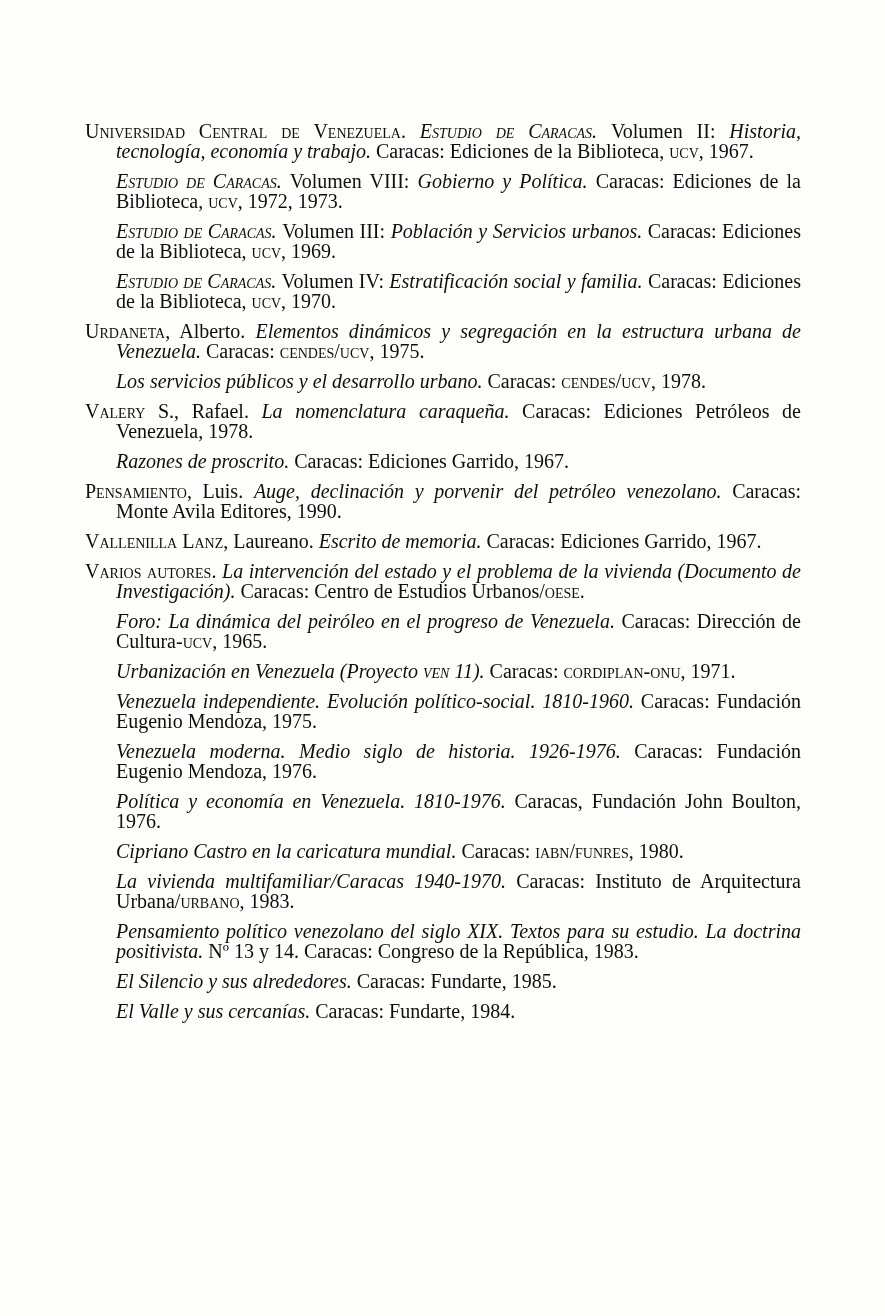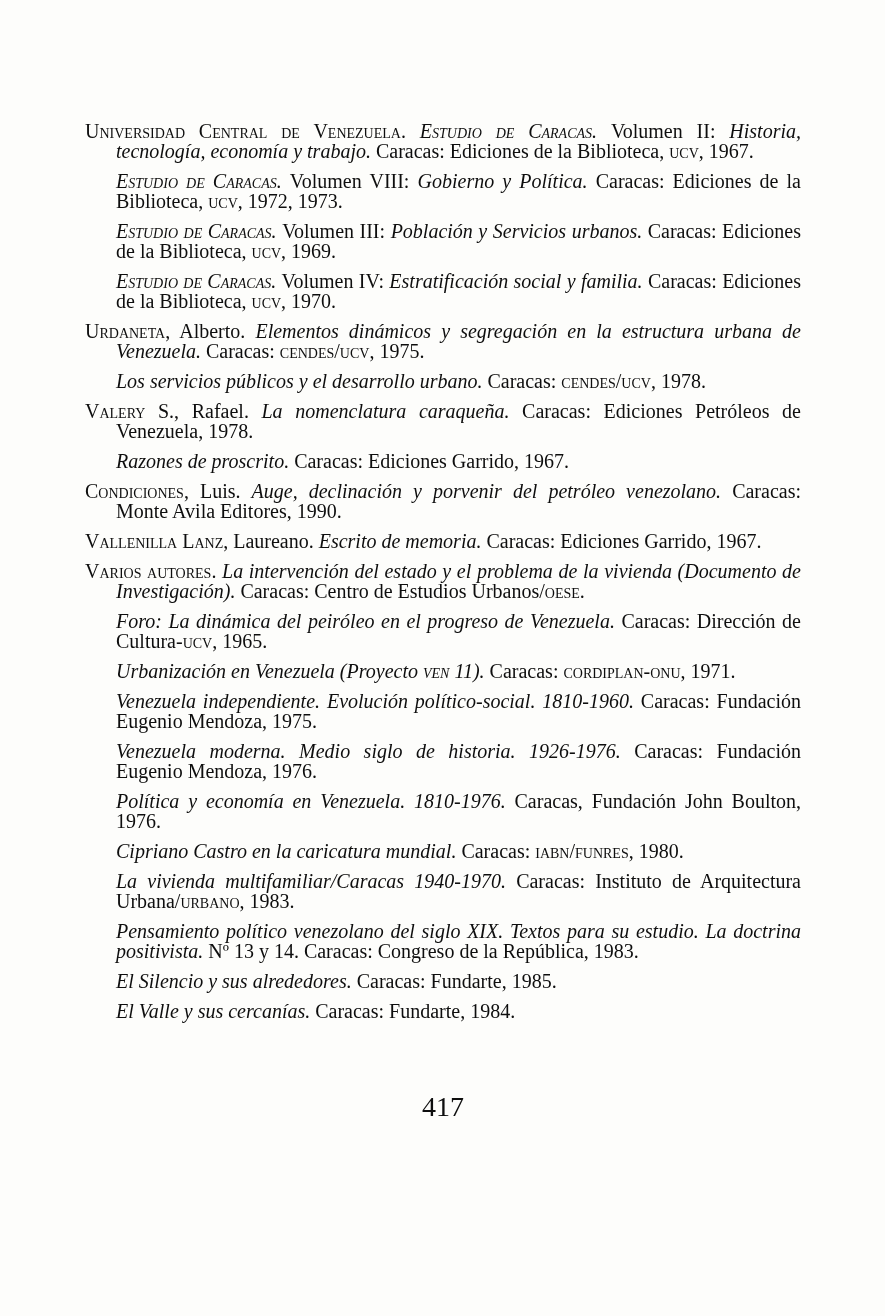--- a/index.html
+++ b/index.html
@@ -51,30 +51,27 @@
 <main class="page" style="color: rgb(14, 14, 14);">
   <section class="bibliography">
       <p class="entry author"><span class="seg-sc">Universidad Central de Venezuela. </span><span class="seg-isc">Estudio de Caracas. </span><span class="seg-r">Volumen II: </span><span class="seg-i">Historia, tecnología, economía y trabajo. </span><span class="seg-r">Caracas: Ediciones de la Biblioteca, </span><span class="seg-sc">ucv</span><span class="seg-r">, 1967.</span></p>
       <p class="entry work"><span class="seg-isc">Estudio de Caracas. </span><span class="seg-r">Volumen VIII: </span><span class="seg-i">Gobierno y Política. </span><span class="seg-r">Caracas: Ediciones de la Biblioteca, </span><span class="seg-sc">ucv</span><span class="seg-r">, 1972, 1973.</span></p>
       <p class="entry work"><span class="seg-isc">Estudio de Caracas. </span><span class="seg-r">Volumen III: </span><span class="seg-i">Población y Servicios urbanos. </span><span class="seg-r">Caracas: Ediciones de la Biblioteca, </span><span class="seg-sc">ucv</span><span class="seg-r">, 1969.</span></p>
       <p class="entry work"><span class="seg-isc">Estudio de Caracas. </span><span class="seg-r">Volumen IV: </span><span class="seg-i">Estratificación social y familia. </span><span class="seg-r">Caracas: Ediciones de la Biblioteca, </span><span class="seg-sc">ucv</span><span class="seg-r">, 1970.</span></p>
       <p class="entry author"><span class="seg-sc">Urdaneta</span><span class="seg-r">, Alberto. </span><span class="seg-i">Elementos dinámicos y segregación en la estructura urbana de Venezuela. </span><span class="seg-r">Caracas: </span><span class="seg-sc">cendes/ucv</span><span class="seg-r">, 1975.</span></p>
       <p class="entry work"><span class="seg-i">Los servicios públicos y el desarrollo urbano. </span><span class="seg-r">Caracas: </span><span class="seg-sc">cendes/ucv</span><span class="seg-r">, 1978.</span></p>
       <p class="entry author"><span class="seg-sc">Valery S.</span><span class="seg-r">, Rafael. </span><span class="seg-i">La nomenclatura caraqueña. </span><span class="seg-r">Caracas: Ediciones Petróleos de Venezuela, 1978.</span></p>
       <p class="entry work"><span class="seg-i">Razones de proscrito. </span><span class="seg-r">Caracas: Ediciones Garrido, 1967.</span></p>
-      <p class="entry author"><span class="seg-sc">Condiciones</span><span class="seg-r">, Luis. </span><span class="seg-i">Auge, declinación y porvenir del petróleo venezolano. </span><span class="seg-r">Caracas: Monte Avila Editores, 1990.</span></p>
+      <p class="entry author"><span class="seg-sc">Pensamiento</span><span class="seg-r">, Luis. </span><span class="seg-i">Auge, declinación y porvenir del petróleo venezolano. </span><span class="seg-r">Caracas: Monte Avila Editores, 1990.</span></p>
       <p class="entry author"><span class="seg-sc">Vallenilla Lanz</span><span class="seg-r">, Laureano. </span><span class="seg-i">Escrito de memoria. </span><span class="seg-r">Caracas: Ediciones Garrido, 1967.</span></p>
       <p class="entry author"><span class="seg-sc">Varios autores. </span><span class="seg-i">La intervención del estado y el problema de la vivienda (Documento de Investigación). </span><span class="seg-r">Caracas: Centro de Estudios Urbanos/</span><span class="seg-sc">oese</span><span class="seg-r">.</span></p>
       <p class="entry work"><span class="seg-i">Foro: La dinámica del peiróleo en el progreso de Venezuela. </span><span class="seg-r">Caracas: Dirección de Cultura-</span><span class="seg-sc">ucv</span><span class="seg-r">, 1965.</span></p>
       <p class="entry work"><span class="seg-i">Urbanización en Venezuela (Proyecto </span><span class="seg-isc">ven</span><span class="seg-i"> 11). </span><span class="seg-r">Caracas: </span><span class="seg-sc">cordiplan-onu</span><span class="seg-r">, 1971.</span></p>
       <p class="entry work"><span class="seg-i">Venezuela independiente. Evolución político-social. 1810-1960. </span><span class="seg-r">Caracas: Fundación Eugenio Mendoza, 1975.</span></p>
       <p class="entry work"><span class="seg-i">Venezuela moderna. Medio siglo de historia. 1926-1976. </span><span class="seg-r">Caracas: Fundación Eugenio Mendoza, 1976.</span></p>
       <p class="entry work"><span class="seg-i">Política y economía en Venezuela. 1810-1976. </span><span class="seg-r">Caracas, Fundación John Boulton, 1976.</span></p>
       <p class="entry work"><span class="seg-i">Cipriano Castro en la caricatura mundial. </span><span class="seg-r">Caracas: </span><span class="seg-sc">iabn/funres</span><span class="seg-r">, 1980.</span></p>
       <p class="entry work"><span class="seg-i">La vivienda multifamiliar/Caracas 1940-1970. </span><span class="seg-r">Caracas: Instituto de Arquitectura Urbana/</span><span class="seg-sc">urbano</span><span class="seg-r">, 1983.</span></p>
       <p class="entry work"><span class="seg-i">Pensamiento político venezolano del siglo XIX. Textos para su estudio. La doctrina positivista. </span><span class="seg-r">Nº 13 y 14. Caracas: Congreso de la República, 1983.</span></p>
       <p class="entry work"><span class="seg-i">El Silencio y sus alrededores. </span><span class="seg-r">Caracas: Fundarte, 1985.</span></p>
       <p class="entry work"><span class="seg-i">El Valle y sus cercanías. </span><span class="seg-r">Caracas: Fundarte, 1984.</span></p>
     </section>
-  <footer class="page-footer">
-    <span class="page-number">417</span>
-  </footer>
 </main>
 
 </body></html>

